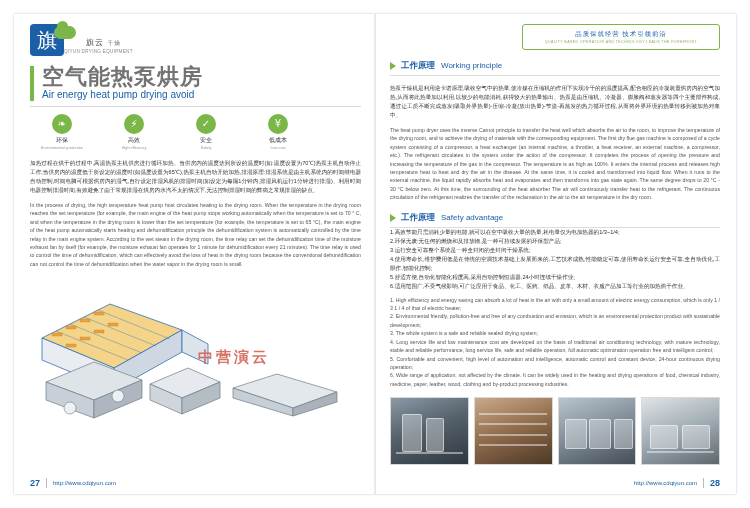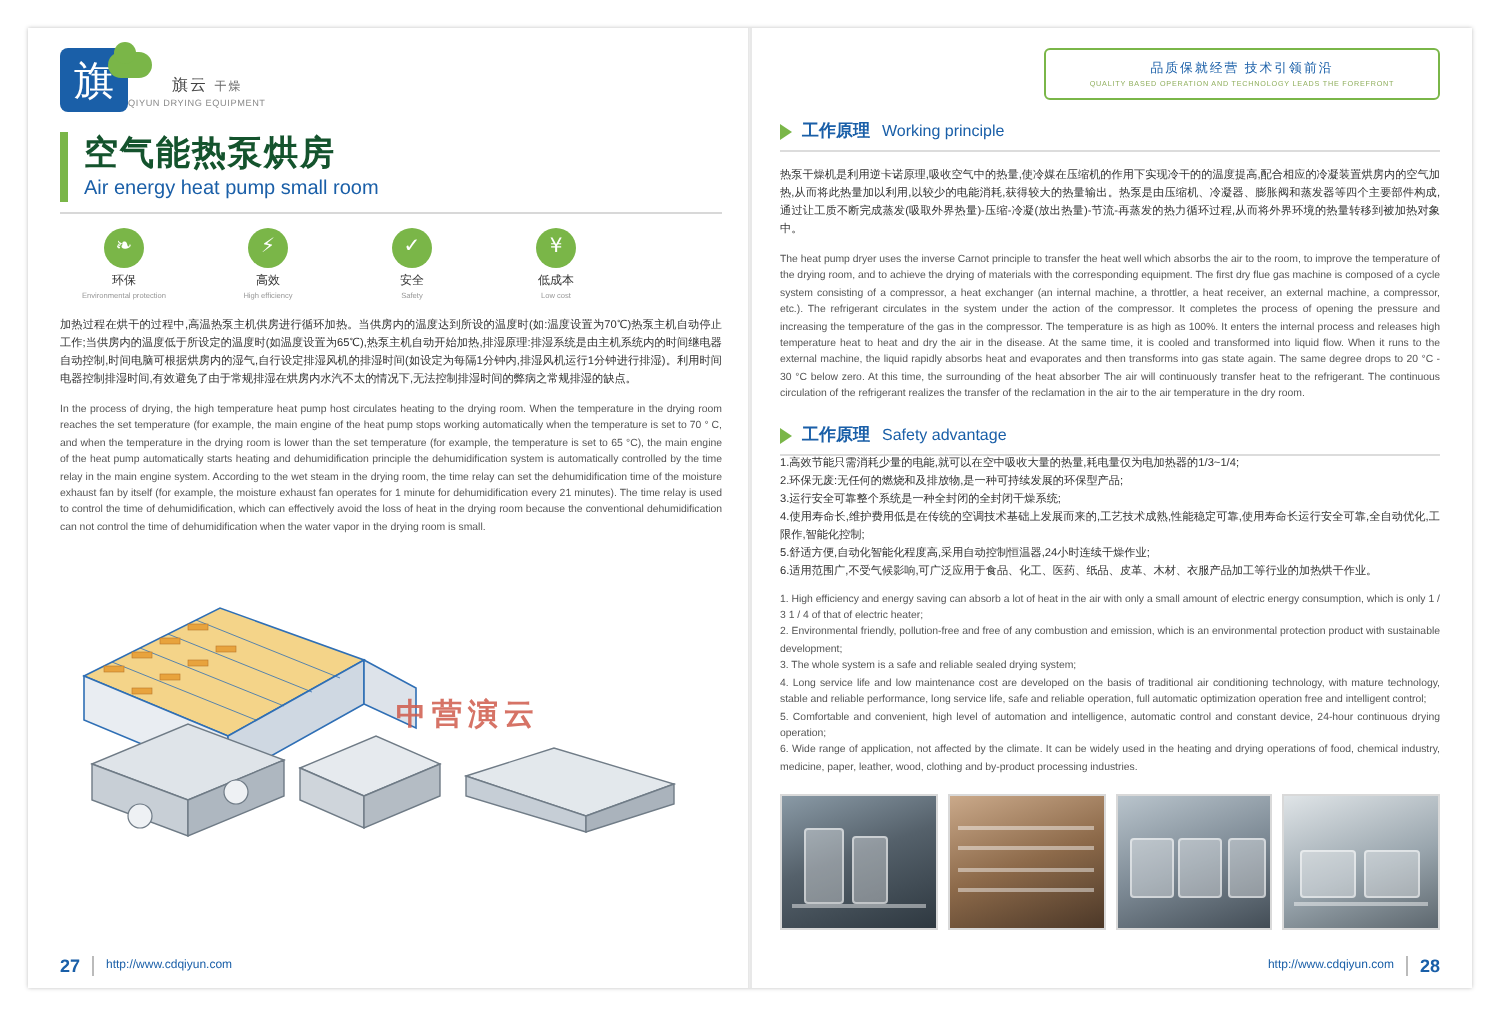--- a/index.html
+++ b/index.html
@@ -91,23 +91,23 @@
     margin-top: 1px;
   }
 
   
   .title-block {
     margin-top: 4px;
     border-left: 4px solid #7ab648;
     padding-left: 8px;
   }
   .title-cn {
-    font-size: 17px;
+    font-size: 22px;
     font-weight: bold;
-    color: #14532d;
+    color: #737373;
     letter-spacing: 1px;
     line-height: 21px;
   }
   .title-en {
     font-size: 10px;
     color: #1a5fa8;
     margin-top: 2px;
     line-height: 12px;
   }
   .title-rule {
@@ -330,21 +330,21 @@
           <div class="logo-text">
             <span>旗云</span>
             <span style="font-size:6px;color:#666;">干燥</span>
           </div>
           <div class="logo-sub">QIYUN DRYING EQUIPMENT</div>
         </div>
       </div>
 
       <div class="title-block">
         <div class="title-cn">空气能热泵烘房</div>
-        <div class="title-en">Air energy heat pump small room</div>
+        <div class="title-en">Air energy heat pump drying avoid</div>
       </div>
       <div class="title-rule"></div>
 
       <div class="features">
         <div class="feature">
           <div class="feature-ico">❧</div>
           <div class="feature-cn">环保</div>
           <div class="feature-en">Environmental protection</div>
         </div>
         <div class="feature">

